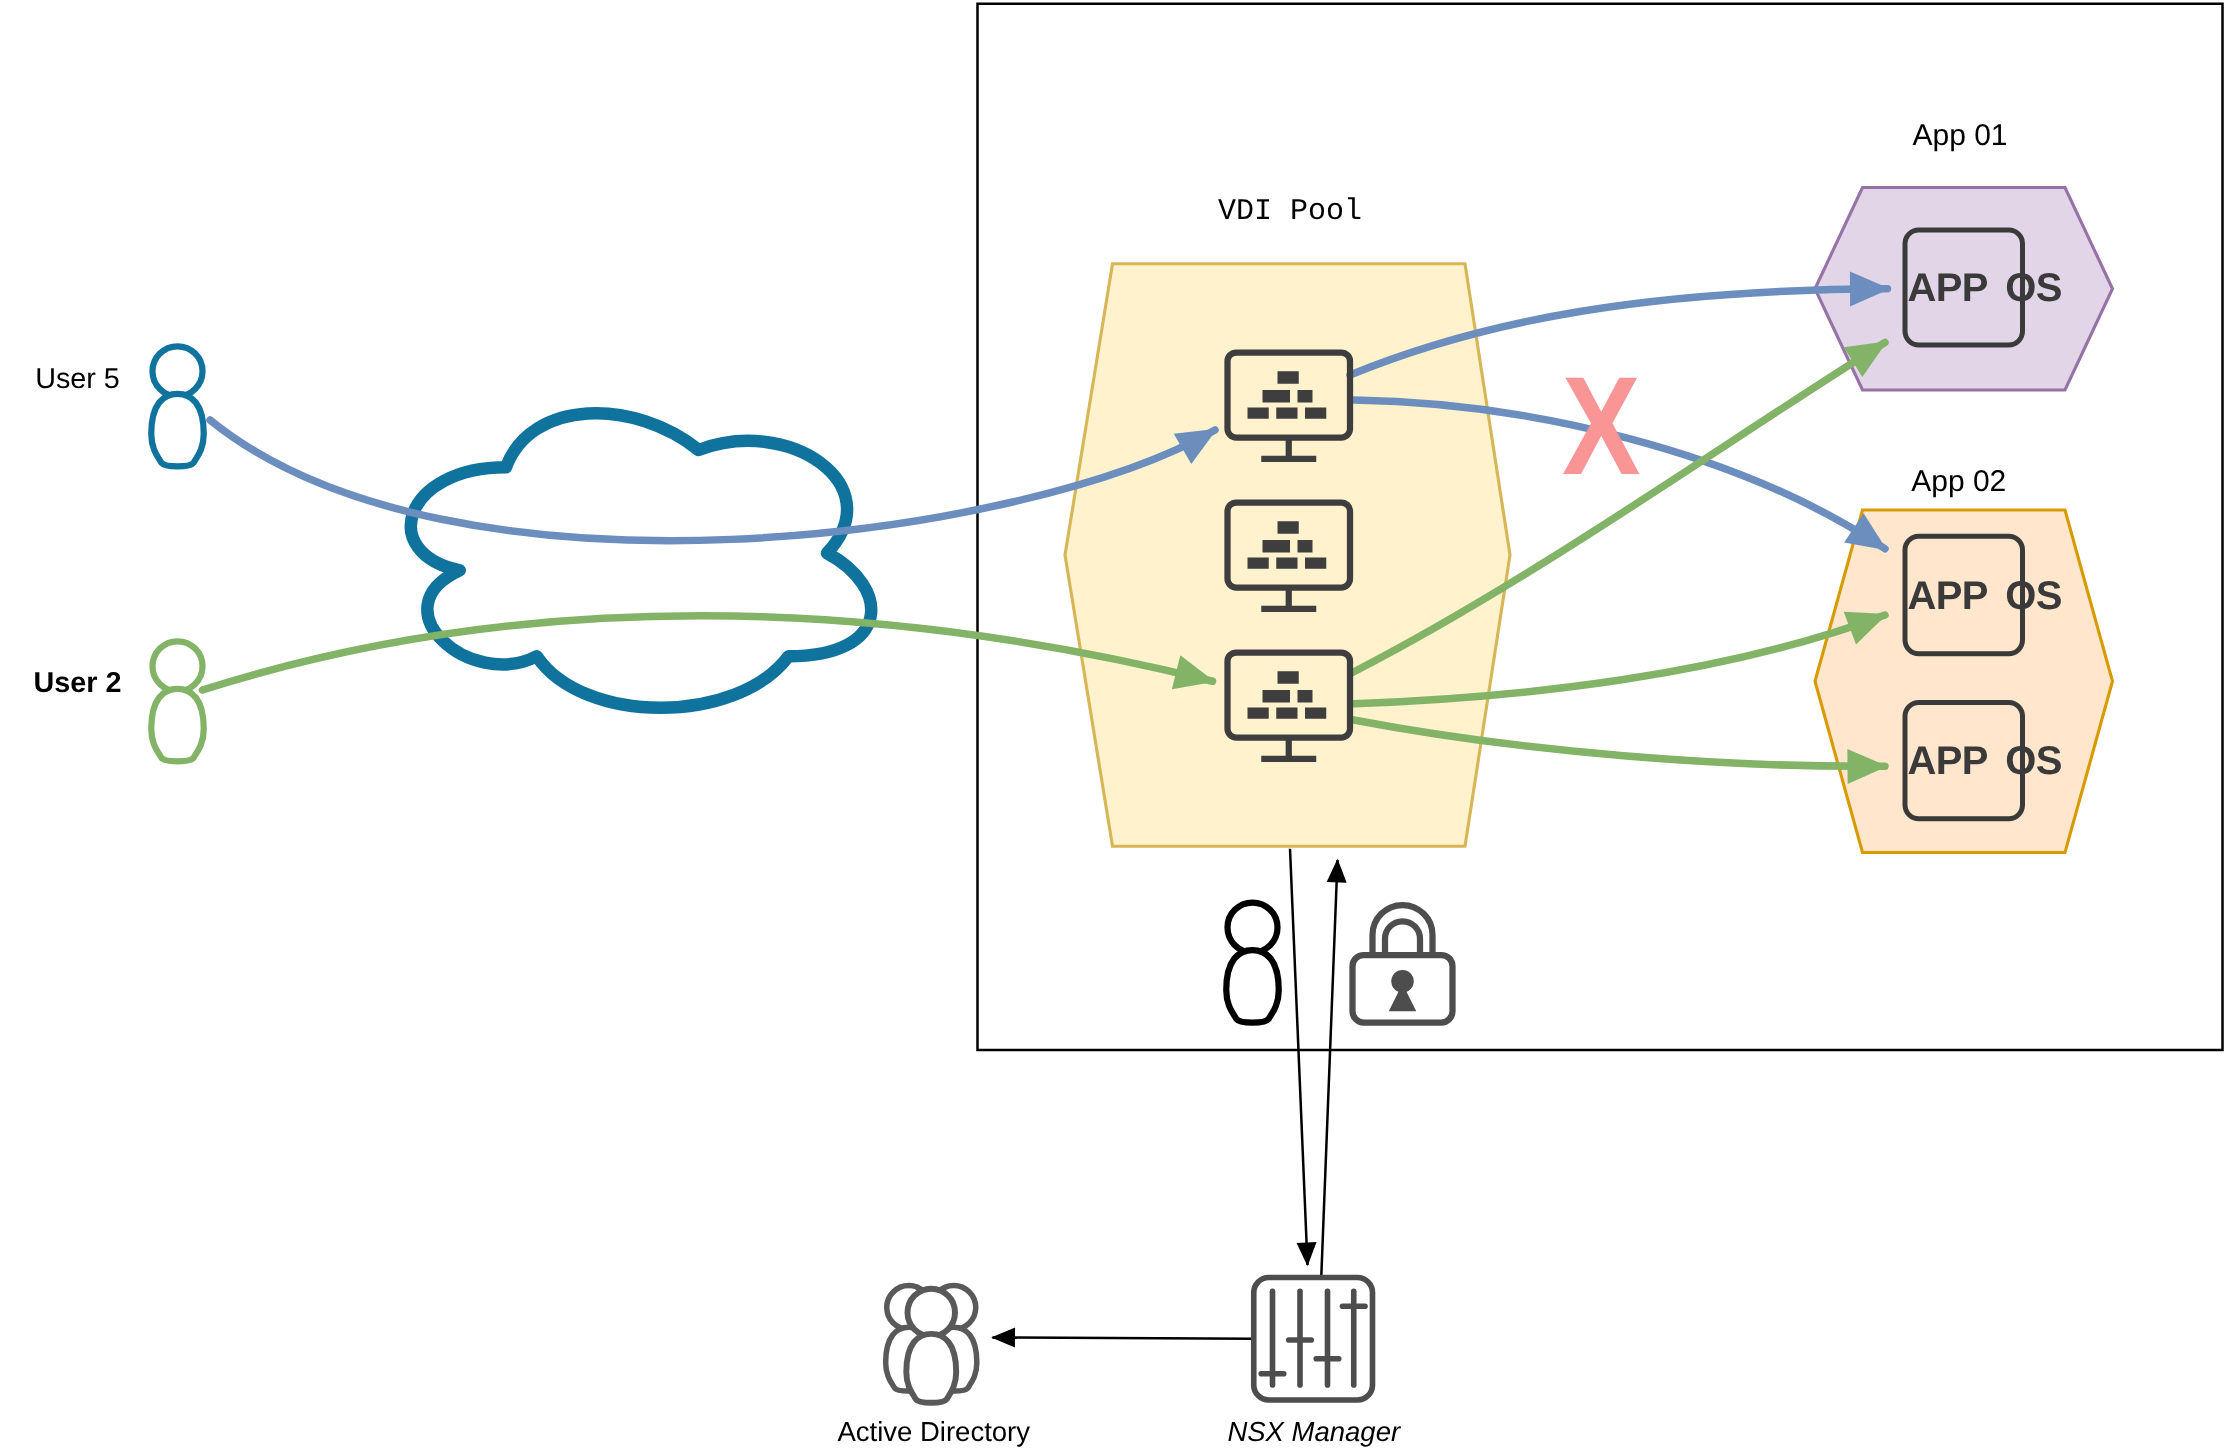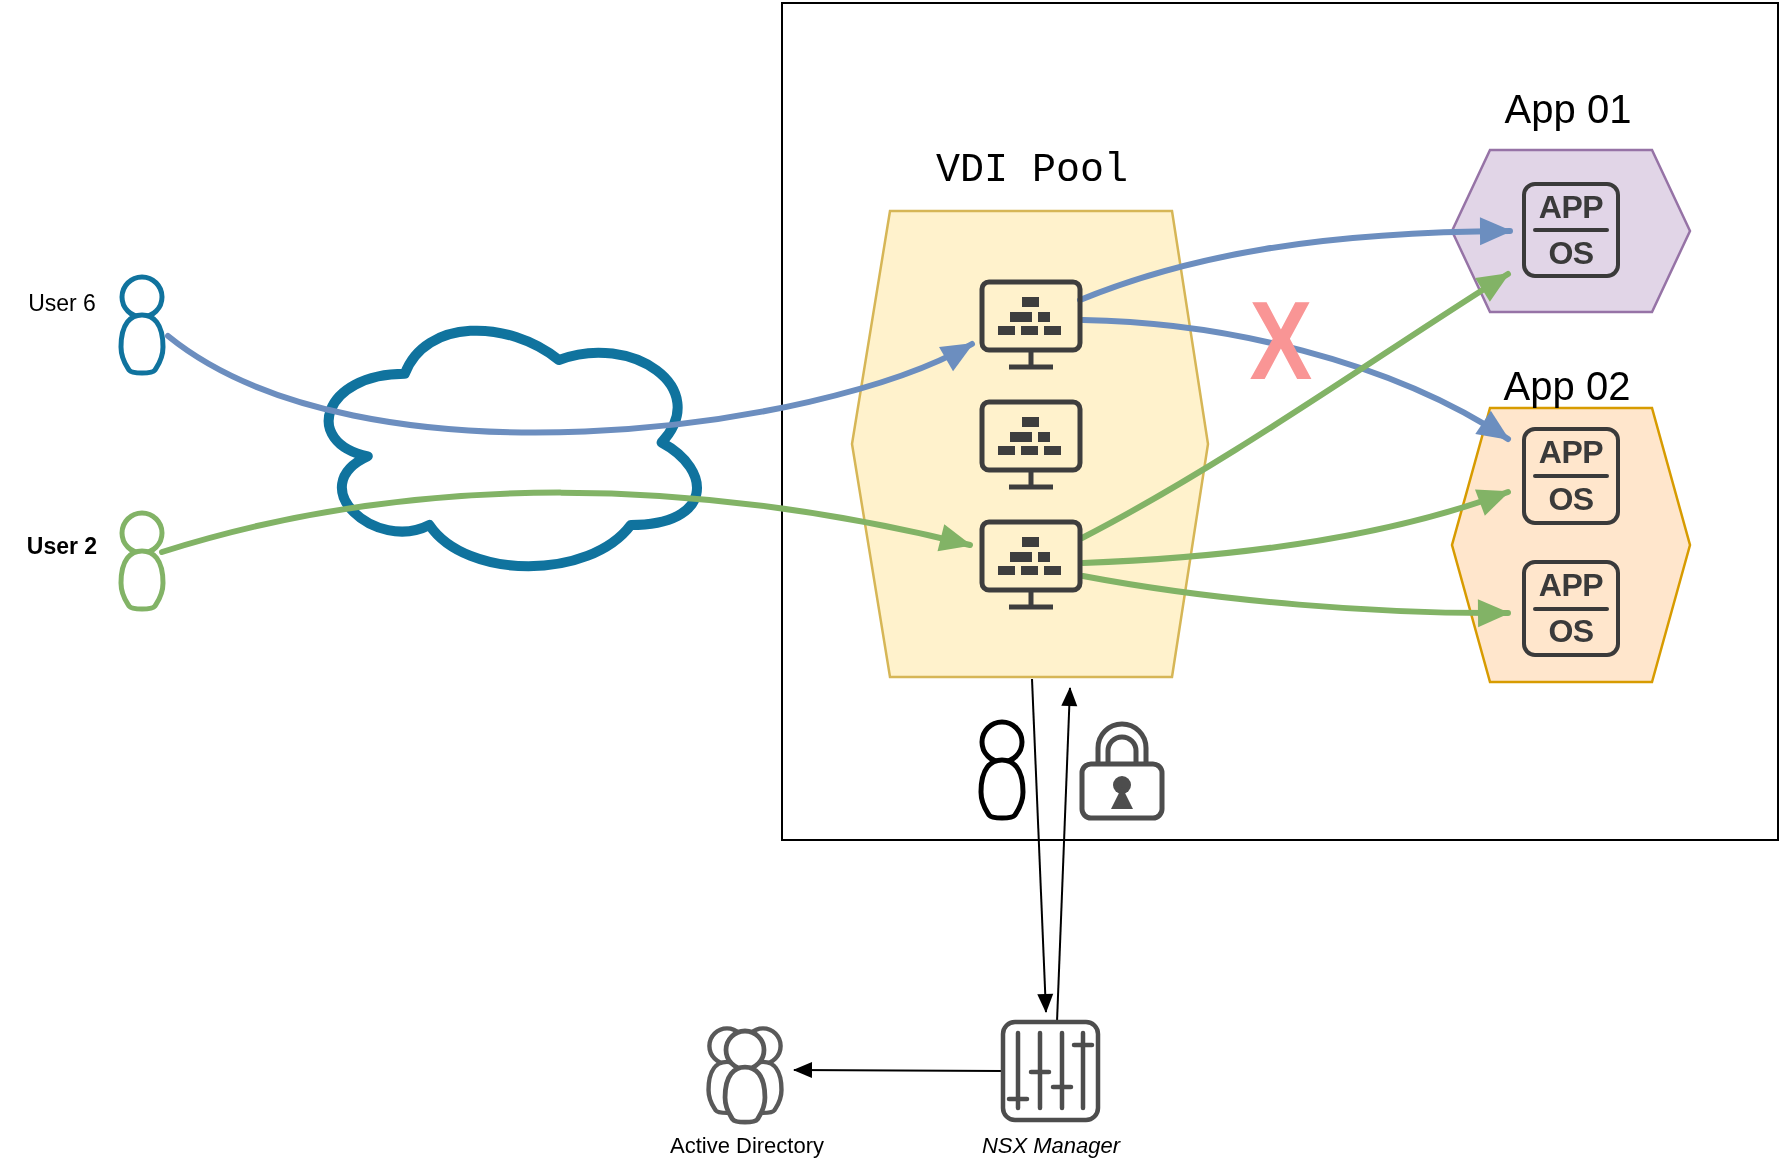--- a/index.html
+++ b/index.html
@@ -7,26 +7,26 @@
     width:1782px;height:1164px;position:relative;background:#ffffff;
     font-family:"Liberation Sans", sans-serif;overflow:hidden;
   }
   #stage{position:absolute;left:0;top:0;width:1782px;height:1164px;}
   svg{position:absolute;left:0;top:0;}
   .lbl{
     position:absolute;transform:translate(-50%,-50%);
     color:#000;white-space:nowrap;text-align:center;
   }
   .lbl-small{font-size:23px;}
-  .lbl-big{font-size:40px;}
+  .lbl-big{font-size:24px;}
   .lbl-foot{font-size:22px;}
   .app-box{
     position:absolute;box-sizing:border-box;
     border:4px solid #3a3a3a;border-radius:13px;
-    display:flex;flex-direction:column;background:transparent;
+    display:flex;flex-direction:row;background:transparent;
   }
   .app-box .half{
     flex:1;display:flex;align-items:center;justify-content:center;
     font-size:32px;font-weight:bold;color:#3a3a3a;letter-spacing:-0.5px;
   }
   .app-box .divider{height:4px;background:#3a3a3a;margin:0 7px;border-radius:2px;}
   .blocked-x{
     position:absolute;transform:translate(-50%,-50%) scaleX(0.84);
     font-size:112px;font-weight:bold;color:#f99595;line-height:1;
   }
@@ -123,21 +123,21 @@
     <line x1="1074" y1="1045" x2="1092" y2="1045"></line>
   </g>
 
   <g stroke="#595959">
     <use href="#person" transform="translate(727,1046) scale(0.88)"></use>
     <use href="#person" transform="translate(763,1046) scale(0.88)"></use>
     <use href="#person" transform="translate(745,1050) scale(0.95)"></use>
   </g>
 </svg>
 
-<div class="lbl lbl-small" style="left:62px;top:303px;">User 6</div>
+<div class="lbl lbl-small" style="left:62px;top:303px;">User 5</div>
 <div class="lbl lbl-small" style="left:62px;top:546px;font-weight:bold;">User 2</div>
 <div class="lbl lbl-big" style="left:1032px;top:170px;font-family:Liberation Mono, monospace;">VDI Pool</div>
 <div class="lbl lbl-big" style="left:1568px;top:109px;">App 01</div>
 <div class="lbl lbl-big" style="left:1567px;top:386px;">App 02</div>
 <div class="lbl lbl-foot" style="left:747px;top:1146px;text-align:right;">Active Directory</div>
 <div class="lbl lbl-foot" style="left:1051px;top:1146px;font-style:italic;">NSX Manager</div>
 
 <div class="blocked-x" style="left:1281px;top:341px;">X</div>
 
 <div class="app-box" style="left:1522px;top:182px;width:98px;height:96px;">

